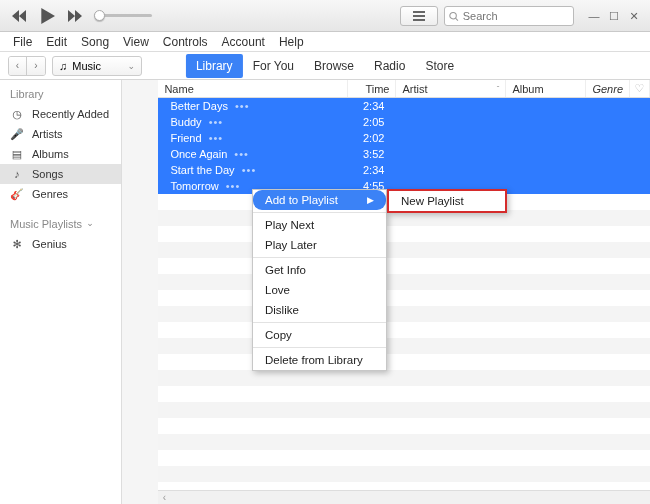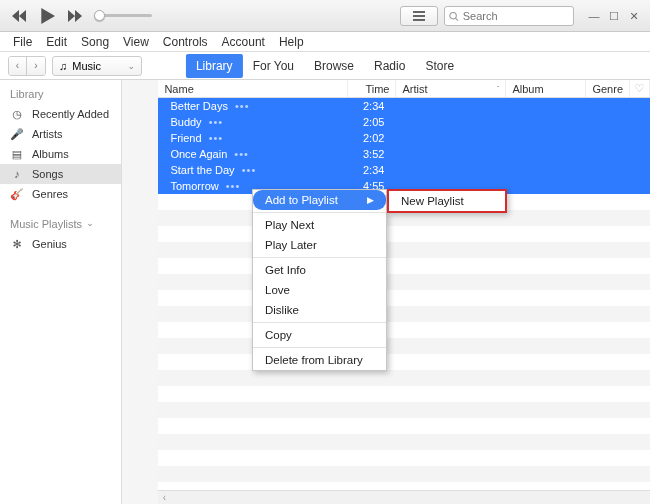--- a/index.html
+++ b/index.html
@@ -47,21 +47,21 @@
   .side-icon { width:14px; height:14px; display:flex; align-items:center; justify-content:center; color:#555; }
   .side-heading.pl { margin-top:12px; display:flex; align-items:flex-start; gap:4px; }
 
   .content { flex:1; display:flex; flex-direction:column; position:relative; background:#fff;margin-left:36px; }
   .col-header { height:18px; border-bottom:1px solid #ddd; display:flex; font-size:11px; color:#333; background:#fff; }
   .col { padding:2px 6px; border-right:1px solid #eee; display:flex; align-items:center; gap:4px; }
   .col-name { width:190px; }
   .col-time { width:48px; text-align:right; justify-content:flex-end; }
   .col-artist { width:110px; }
   .col-album { width:80px; }
-  .col-genre { flex:1; }
+  .col-genre { flex:1;font-style:italic; }
   .col-love { width:20px; justify-content:center; color:#bbb; }
   .sort-ind { font-size:8px; color:#888; margin-left:auto; }
 
   .rows { flex:1; overflow:hidden; position:relative; }
   .row { height:16px; display:flex; font-size:11px; align-items:center; }
   .row .c { padding:0 12px; }
   .row .c-name { width:190px; white-space:nowrap; overflow:hidden; text-overflow:ellipsis; }
   .row .c-time { width:48px; text-align:right; }
   .row.sel { background:#2f7bff; color:#fff; }
   .row.sel .dots { color:#bcd5ff; }

